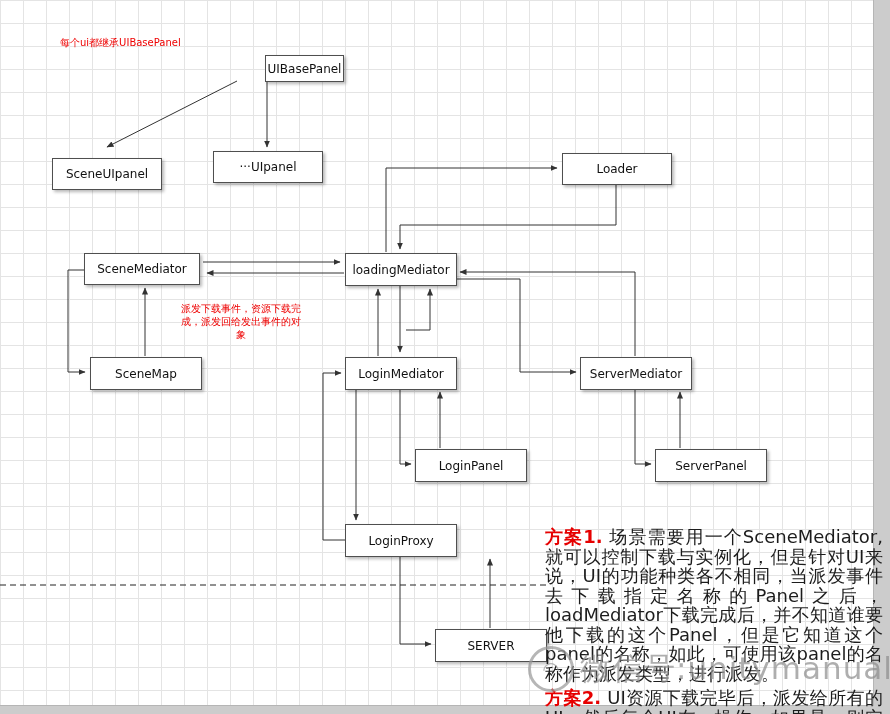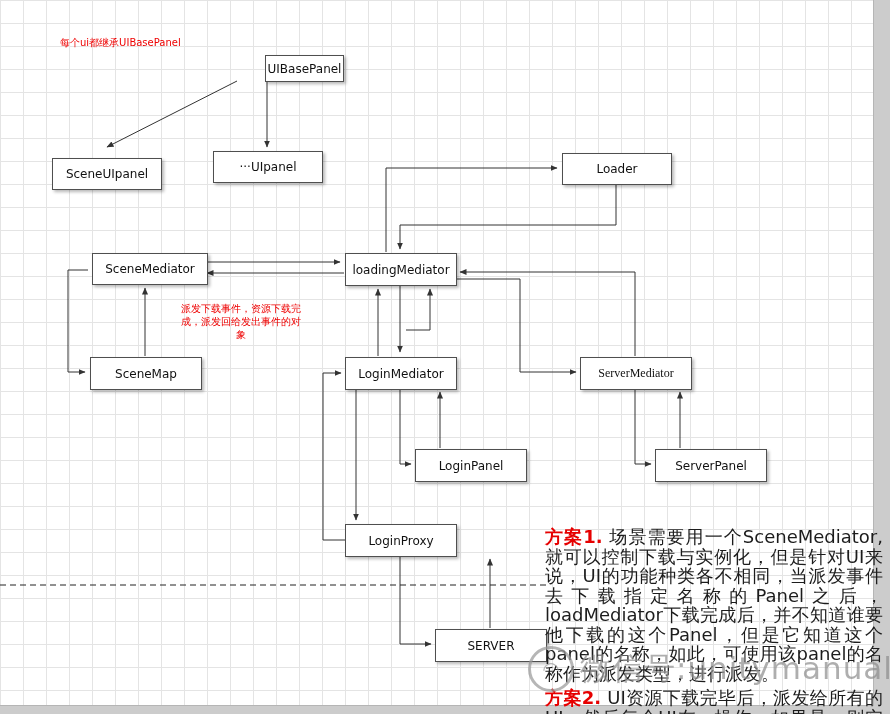--- a/index.html
+++ b/index.html
@@ -92,33 +92,33 @@
     </div>
   <div class="node" style="left:52px;top:158px;width:108px;height:30px;">
       <span>SceneUIpanel</span>
     </div>
   <div class="node" style="left:213px;top:151px;width:108px;height:30px;">
       <span>···UIpanel</span>
     </div>
   <div class="node" style="left:562px;top:153px;width:108px;height:30px;">
       <span>Loader</span>
     </div>
-  <div class="node" style="left:92px;top:253px;width:114px;height:30px;justify-content:center;">
+  <div class="node" style="left:84px;top:253px;width:114px;height:30px;justify-content:center;">
       <span>SceneMediator</span>
     </div>
   <div class="node" style="left:345px;top:253px;width:110px;height:31px;">
       <span>loadingMediator</span>
     </div>
   <div class="node" style="left:90px;top:357px;width:110px;height:31px;">
       <span>SceneMap</span>
     </div>
   <div class="node" style="left:345px;top:357px;width:110px;height:31px;">
       <span>LoginMediator</span>
     </div>
-  <div class="node" style="left:580px;top:357px;width:110px;height:31px;font-family:Liberation Serif, serif;">
+  <div class="node" style="left:580px;top:357px;width:110px;height:31px;">
       <span>ServerMediator</span>
     </div>
   <div class="node" style="left:415px;top:449px;width:110px;height:31px;">
       <span>LoginPanel</span>
     </div>
   <div class="node" style="left:655px;top:449px;width:110px;height:31px;">
       <span>ServerPanel</span>
     </div>
   <div class="node" style="left:345px;top:524px;width:110px;height:31px;">
       <span>LoginProxy</span>

